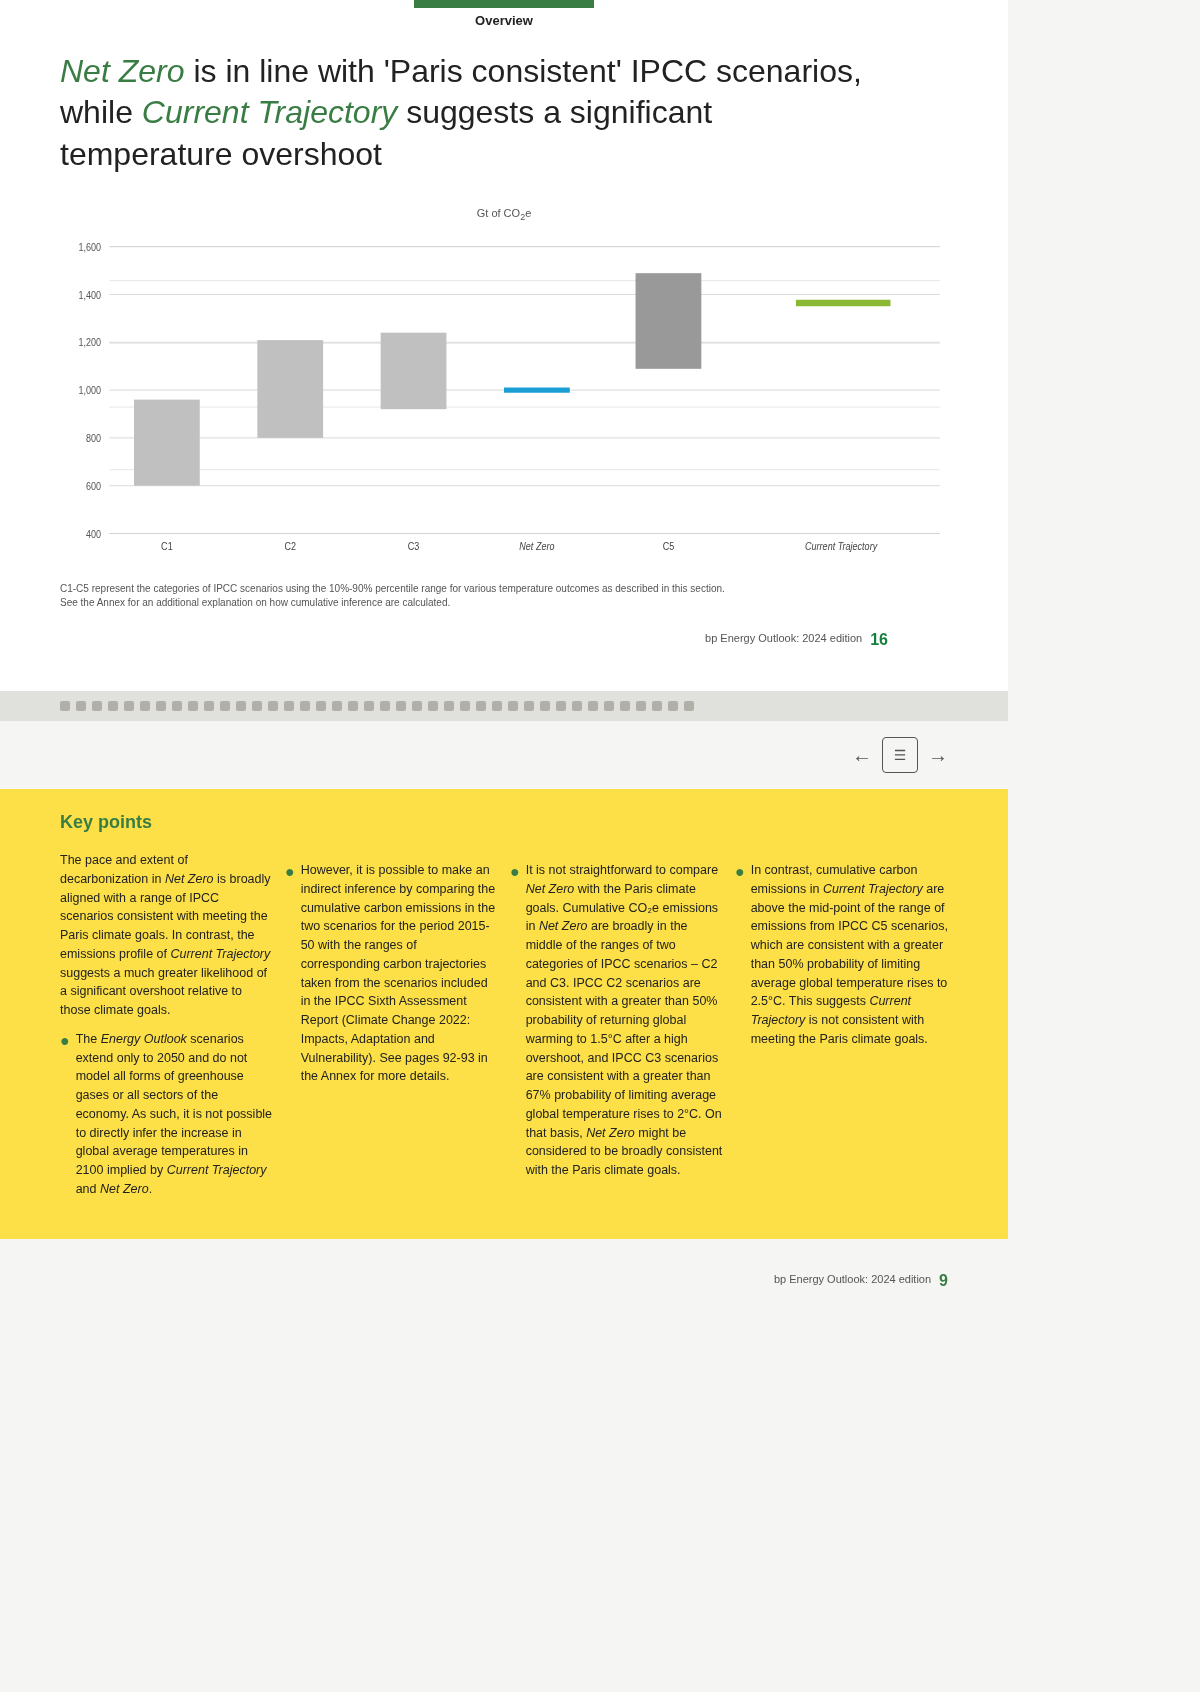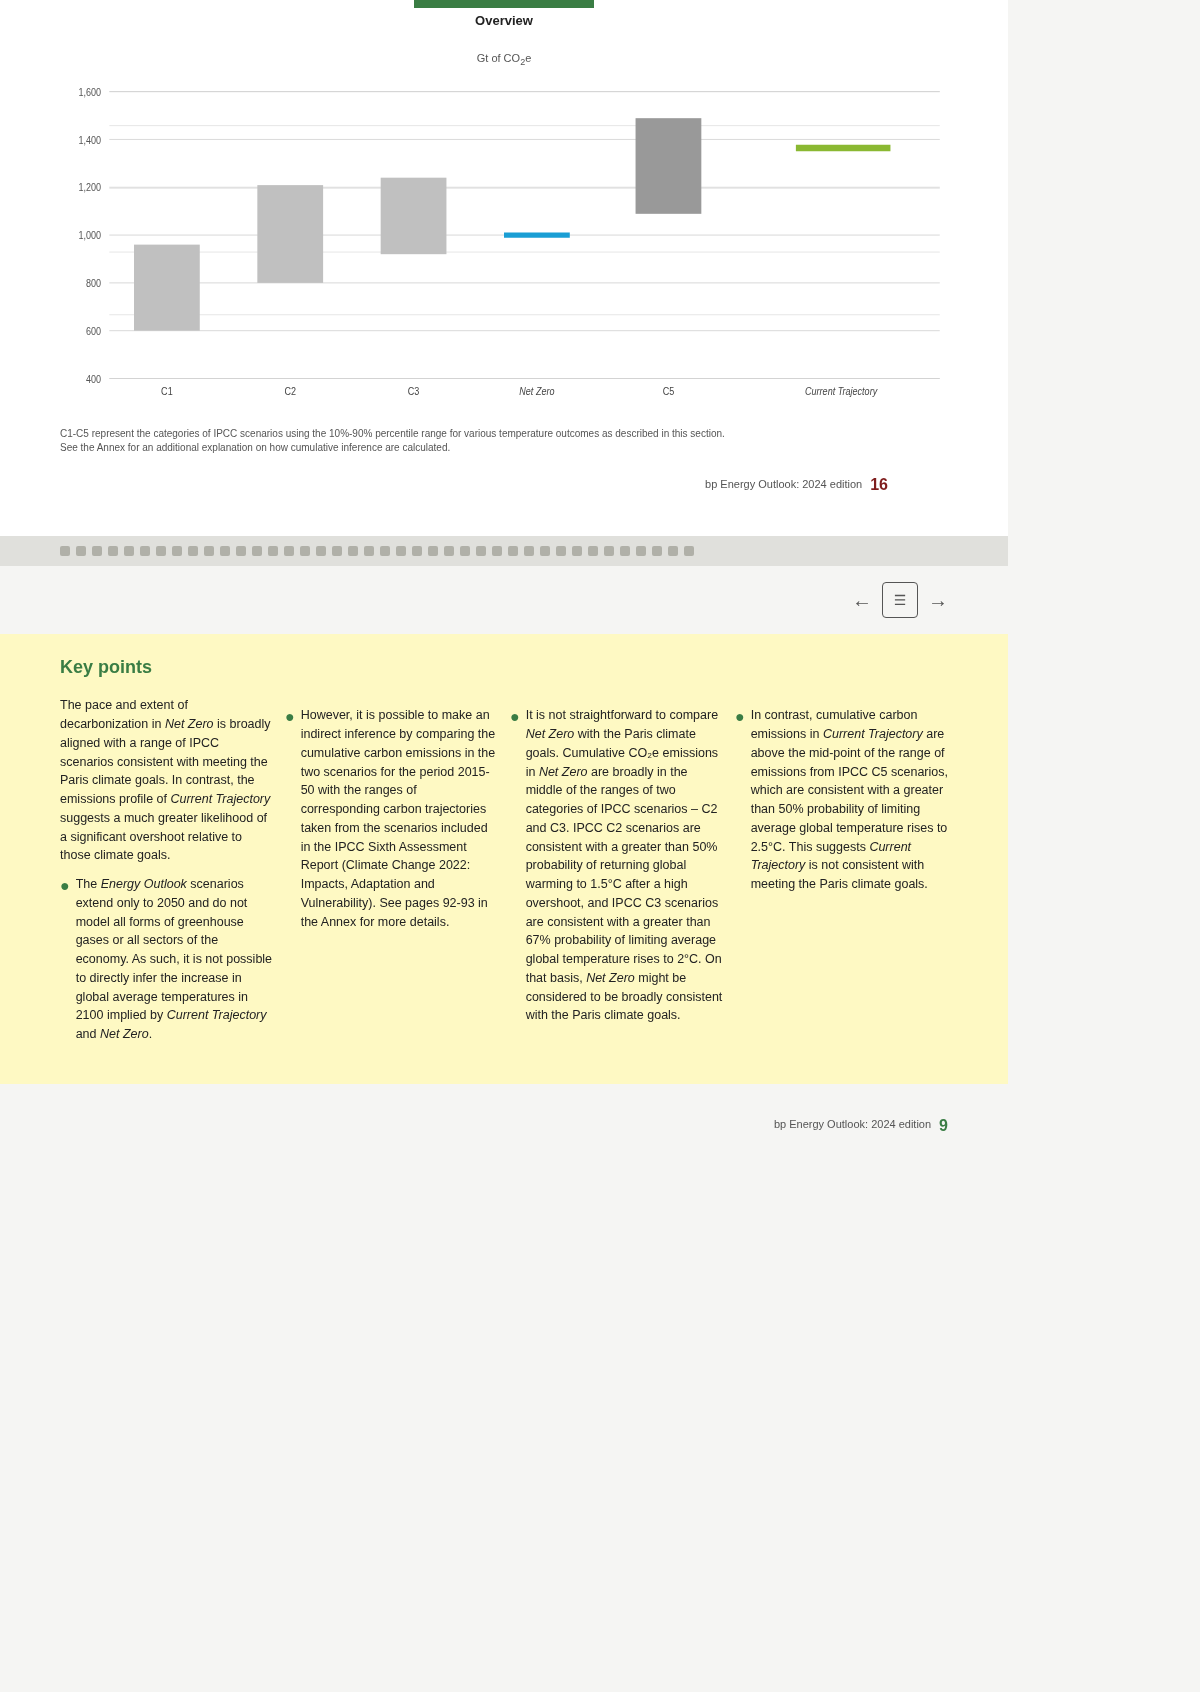--- a/index.html
+++ b/index.html
@@ -98,21 +98,21 @@
       display: flex;
       justify-content: flex-end;
       align-items: center;
       padding: 8px 60px 0 60px;
       font-size: 11px;
       color: #555;
     }
     .page-number-top {
       font-weight: bold;
       font-size: 16px;
-      color: #7f1d1d;
+      color: #15803d;
       margin-left: 8px;
     }
     
     .dotted-band {
       background: #e0e0dc;
       height: 30px;
       margin: 0;
       display: flex;
       align-items: center;
       padding: 0 60px;
@@ -145,21 +145,21 @@
       border: 1.5px solid #555;
       border-radius: 4px;
       display: flex;
       align-items: center;
       justify-content: center;
       font-size: 14px;
       color: #555;
     }
     
     .key-points-section {
-      background: #fef9c3;
+      background: #fde047;
       padding: 20px 60px 40px 60px;
     }
     .key-points-title {
       font-size: 18px;
       font-weight: bold;
       color: #3a7d44;
       margin-bottom: 16px;
     }
     .key-points-grid {
       display: grid;
@@ -212,20 +212,25 @@
 
   <div class="top-section">
 
     <div class="overview-bar">
       <div class="overview-label-wrapper">
         <span class="overview-green-bar"></span>
         <span class="overview-label">Overview</span>
       </div>
     </div>
 
+    <h1 class="page-title">
+      <em>Net Zero</em><span> is in line with 'Paris consistent' IPCC scenarios,</span><br>
+      <span>while </span><em>Current Trajectory</em><span> suggests a significant</span><br>
+      <span>temperature overshoot</span>
+    </h1>
 
     <div class="chart-section">
       <div class="chart-ylabel">
         Gt of CO<sub>2</sub>e
       </div>
 
       <div class="bar-chart-container">
         <svg class="bar-chart-svg" viewBox="0 0 1080 320" preserveAspectRatio="none">
 
           <line x1="60" y1="280" x2="1070" y2="280" stroke="#ddd" stroke-width="0.8"></line>

